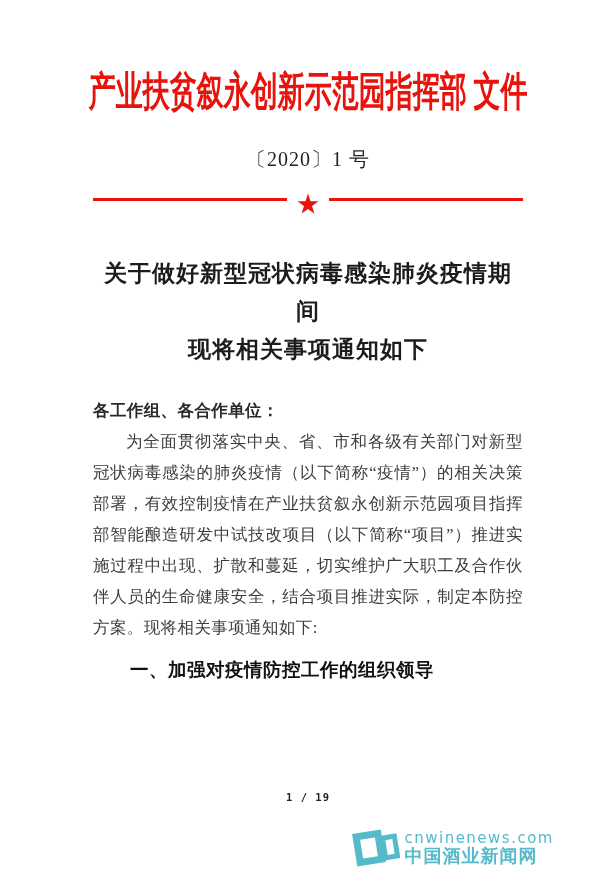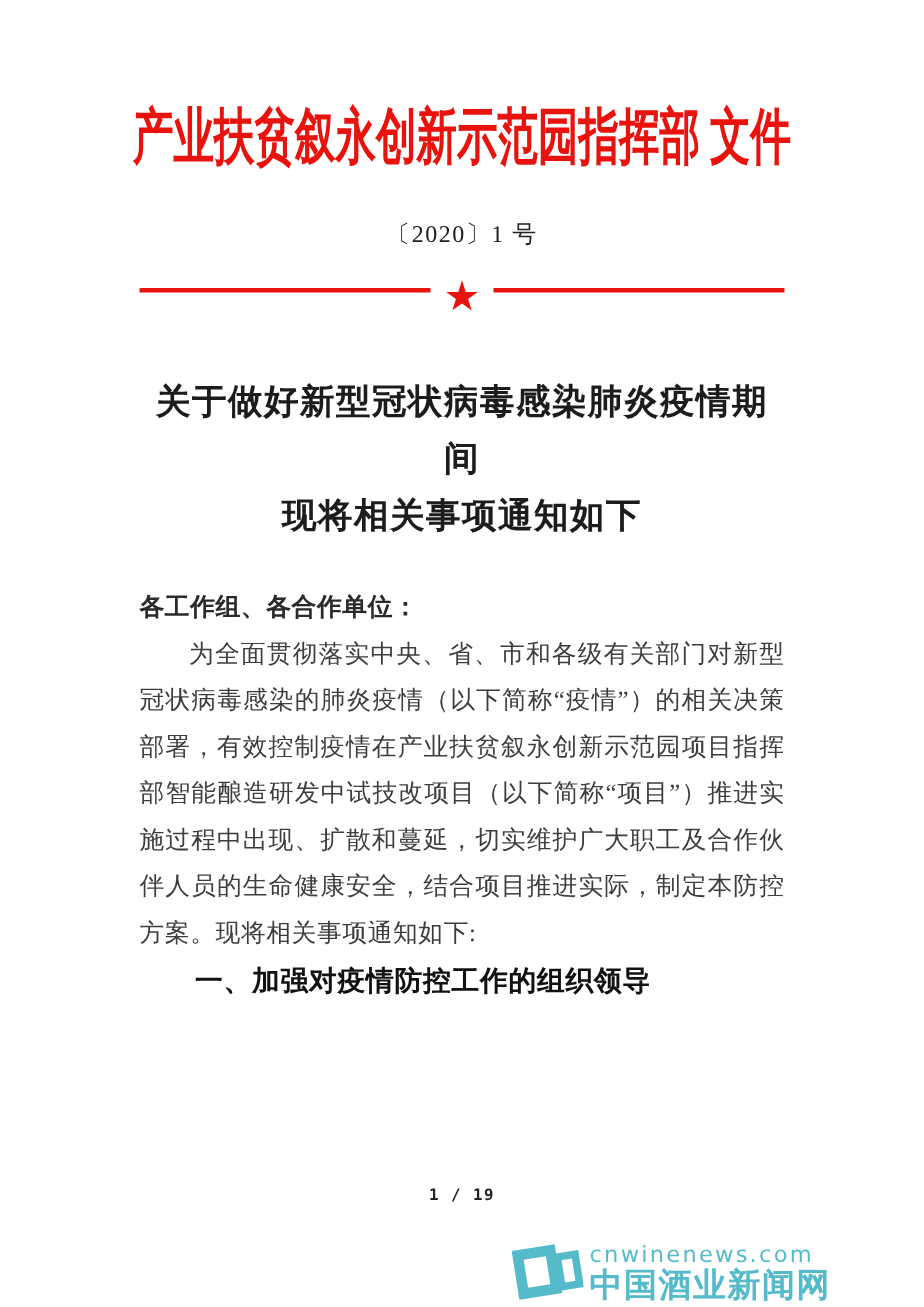--- a/index.html
+++ b/index.html
@@ -29,21 +29,21 @@
     font-weight:700;
     letter-spacing:0px;
     white-space:nowrap;
     transform:scaleY(1.5);
     transform-origin:top center;
     font-family:"Liberation Serif","DejaVu Serif",serif;
   }
   .doc-number{
     margin-top:46px;
     text-align:center;
-    font-size:16px;
+    font-size:20px;
     color:#222;
     letter-spacing:1px;
   }
   .rule-row{
     display:flex;
     align-items:center;
     width:430px;
     margin:14px auto 0;
   }
   .rule-line{flex:1;height:3px;background:var(--red);}
@@ -81,20 +81,21 @@
   }
   .para{text-indent:2em;}
   .section-heading{
     text-indent:2em;
     font-family:"Liberation Sans","DejaVu Sans",sans-serif;
     font-weight:700;
     font-size:18.5px;
     color:#111;
     line-height:34px;
     letter-spacing:0.5px;
+    margin-top:10px;
   }
 
   
   .page-number{
     position:absolute;
     left:0;right:0;
     top:791px;
     text-align:center;
     font-family:"DejaVu Sans Mono","Liberation Mono",monospace;
     font-weight:700;
@@ -114,23 +115,23 @@
   }
   .wm-text{display:flex;flex-direction:column;line-height:1;}
   .wm-domain{
     font-family:"DejaVu Sans","Liberation Sans",sans-serif;
     font-size:15px;
     color:var(--teal);
     letter-spacing:1.5px;
     margin-bottom:2px;
   }
   .wm-site{
-    font-family:Liberation Serif, serif;
+    font-family:Liberation Mono, monospace;
     font-weight:700;
-    font-size:22px;
+    font-size:18px;
     color:var(--teal);
     letter-spacing:1px;
   }
 </style>
 </head>
 <body>
 
 <div class="page">
 
   <div class="org-title">产业扶贫叙永创新示范园指挥部 文件</div>

